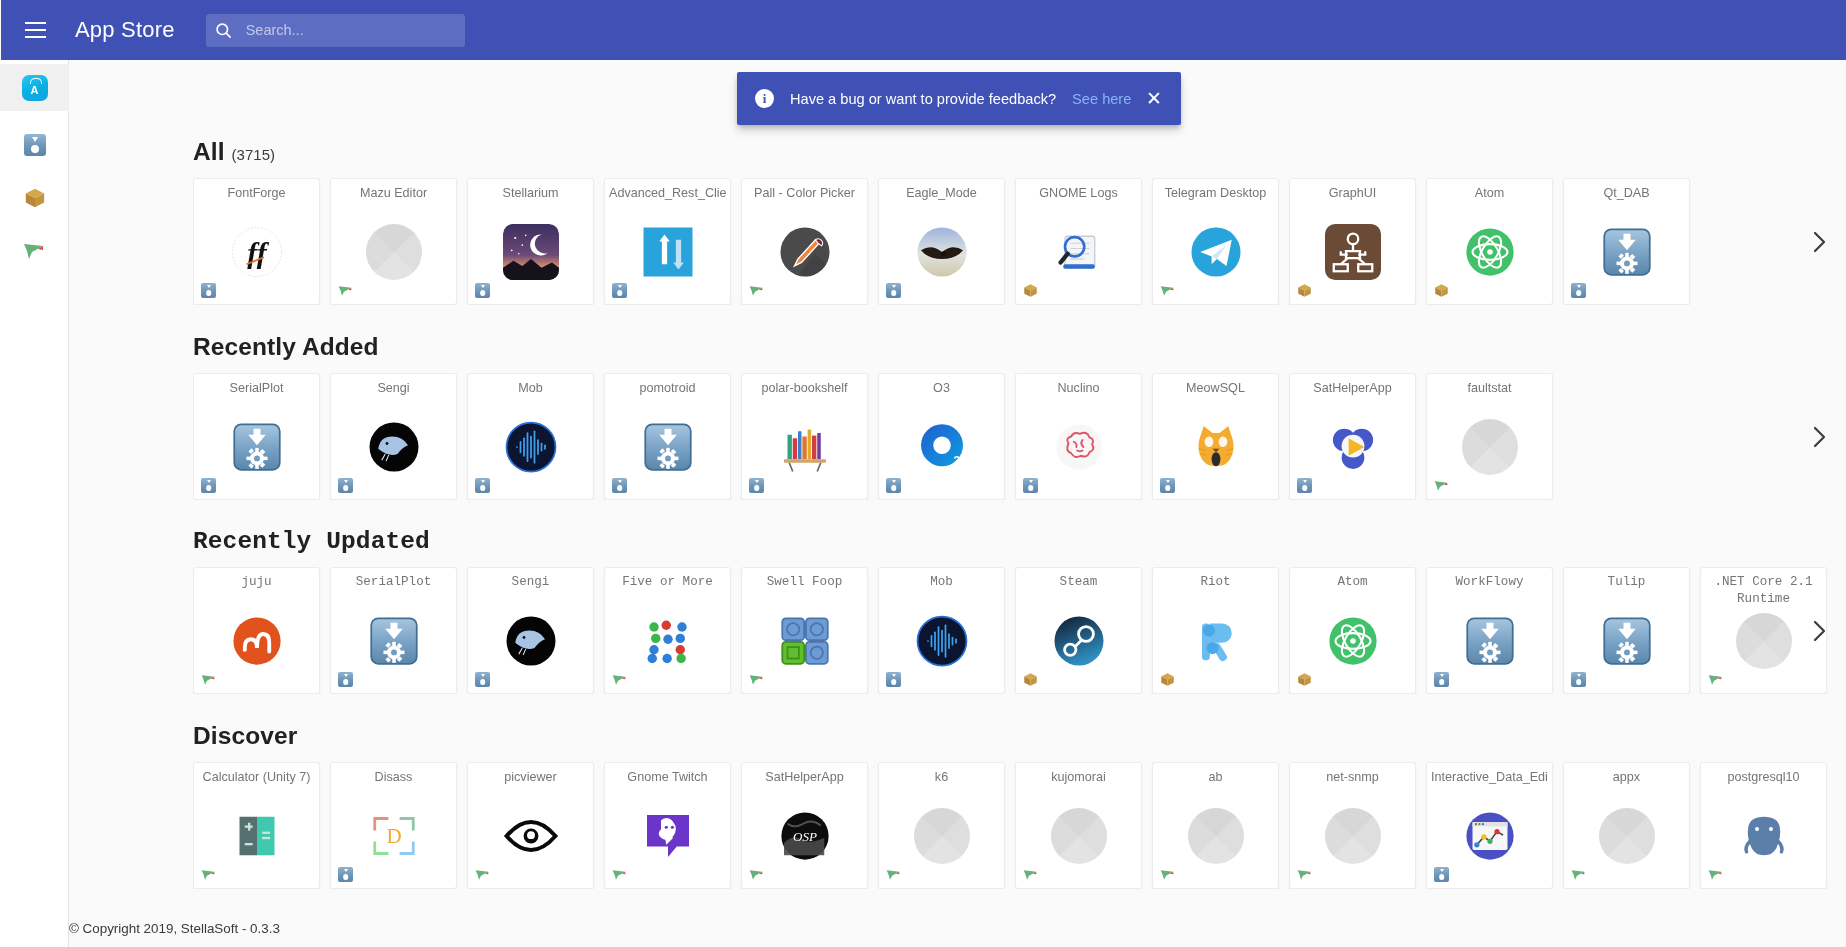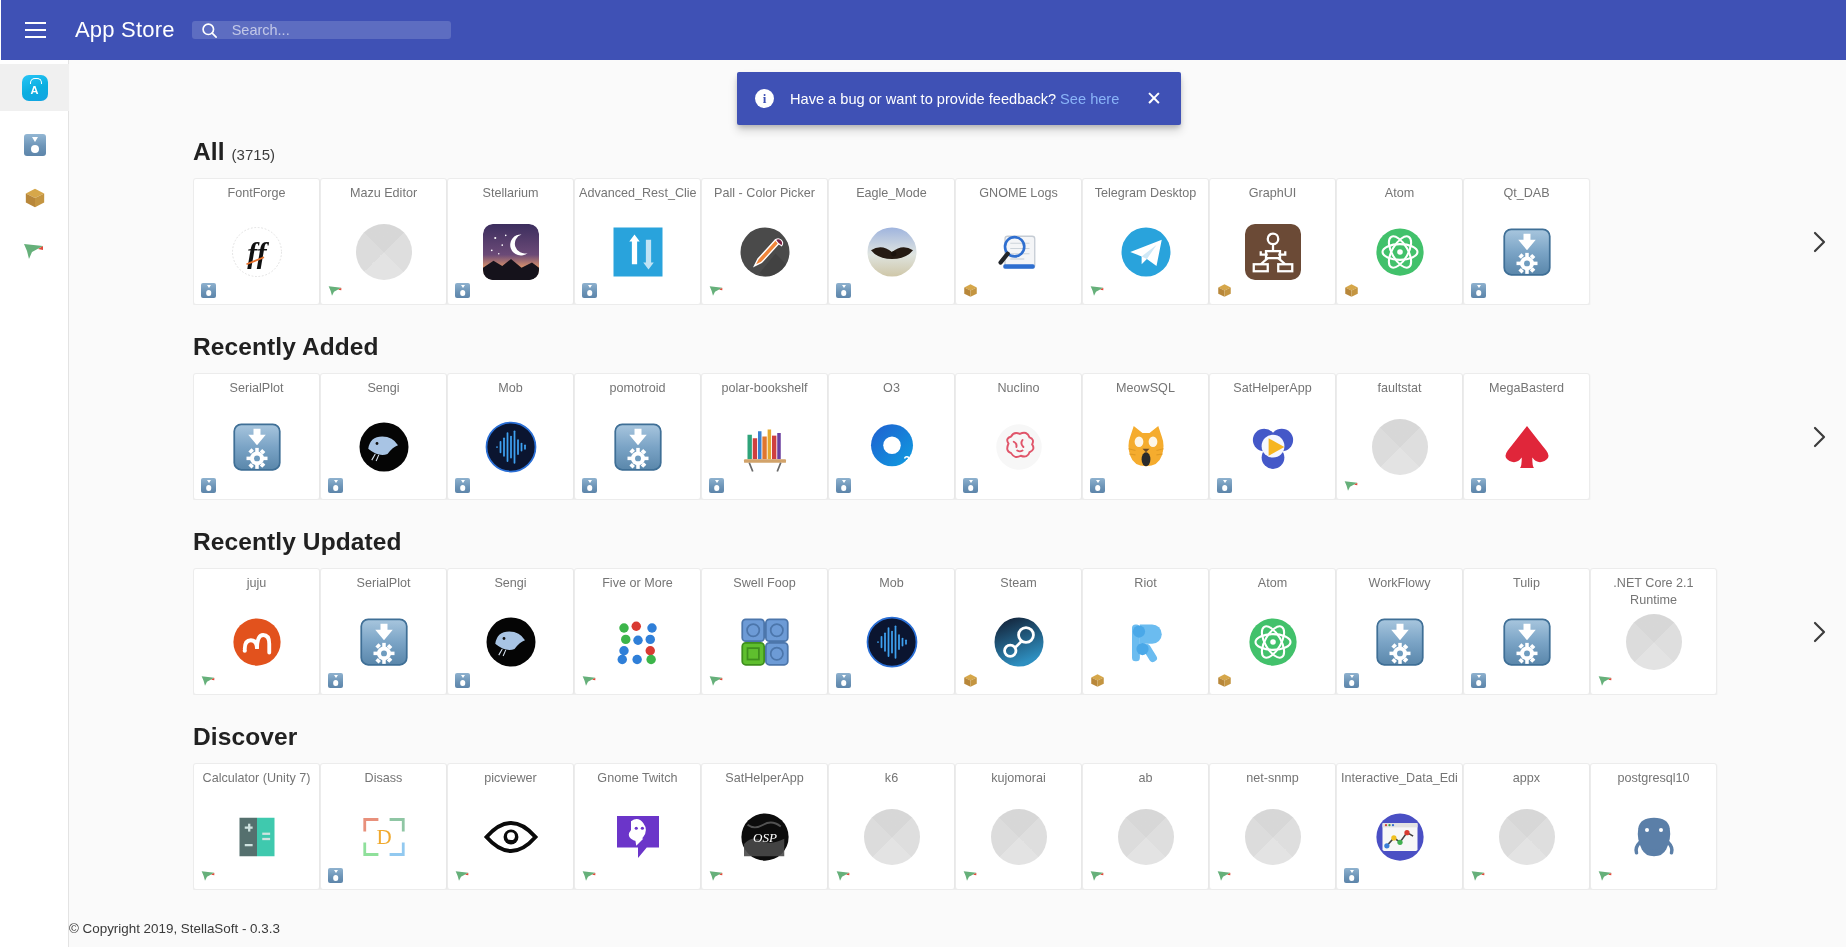--- a/index.html
+++ b/index.html
@@ -32,22 +32,22 @@
   }
   .app-title {
     color: #ffffff;
     font-size: 22px;
     font-weight: 400;
     letter-spacing: .2px;
     margin-left: 10px;
     white-space: nowrap;
   }
   .search-wrap {
-    margin-left: 17px;
-    width: 259px; height: 18px;
+    margin-left: 31px;
+    width: 259px; height: 33px;
     background: rgba(255,255,255,0.16);
     border-radius: 3px;
     display: flex; align-items: center;
     position: relative;
   }
   .search-ico {
     width: 36px; height: 33px;
     display: flex; align-items: center; justify-content: center;
     flex: 0 0 auto;
   }
@@ -152,21 +152,21 @@
     width: 19px; height: 19px; border-radius: 50%;
     background: #ffffff; color: #3f51b5;
     font-size: 13px; font-weight: 700;
     display: flex; align-items: center; justify-content: center;
     font-family: "Liberation Serif", serif;
     flex: 0 0 auto;
   }
   .notif-text {
     margin-left: 16px; font-size: 14.6px; white-space: nowrap;
   }
-  .notif-link { color: #8ab4f8; margin-left: 4px; cursor: pointer; text-decoration: none; }
+  .notif-link { color: #8ab4f8; margin-left: 16px; cursor: pointer; text-decoration: none; }
   .notif-close {
     margin-left: auto; width: 26px; height: 26px;
     display: flex; align-items: center; justify-content: center;
     cursor: pointer; font-size: 19px; line-height: 1; color: #ffffff;
     font-weight: 300;
   }
 
   .scroller { position: absolute; inset: 0; overflow: hidden; }
 
   .section { padding: 0 0 0 124px; position: relative; }
@@ -178,20 +178,21 @@
     font-size: 24.5px; font-weight: 700; color: #212121;
     letter-spacing: .1px;
   }
   .section-count {
     font-size: 15px; color: #3c3c3c; margin-left: 7px; font-weight: 400;
   }
 
   .row-wrap { position: relative; }
   .row {
     display: flex;
+    gap: 10px;
     overflow: hidden;
     width: 1645px;
   }
   .card {
     flex: 0 0 127px;
     width: 127px; height: 127px;
     background: #ffffff;
     border: 1px solid #ececec;
     border-radius: 3px;
     box-shadow: 0 1px 2px rgba(0,0,0,.07);
@@ -771,40 +772,29 @@
                 <div class="card-icon">
                   <span class="ph"></span>
                 </div>
                 <div class="card-badge">
                   <span class="badge-flat"><svg width="16" height="14" viewBox="0 0 24 20">
                       <path d="M1 3 L20 5 L9 11 L6 17 L4 10 Z" fill="#66b07a"></path>
                       <path d="M20 5 L15 8 L20 9 Z" fill="#e04a3a"></path>
                     </svg></span>
                 </div>
               </div>
-              <div class="card">
-                <div class="card-name">MegaBasterd</div>
-                <div class="card-icon">
-                  <svg class="ai" viewBox="0 0 64 64">
-                    <path d="M32 8 q14 18 22 28 q6 8 -2 12 q-8 4 -14 -4 q0 10 2 12 h-16 q2 -2 2 -12 q-6 8 -14 4 q-8 -4 -2 -12 q8 -10 22 -28z" fill="#e0263a"></path>
-                  </svg>
-                </div>
-                <div class="card-badge">
-                  <span class="badge-deb"></span>
-                </div>
-              </div>
             </div>
             <div class="arrow">
               <svg width="15" height="24" viewBox="0 0 15 24" fill="none" stroke="#3c3c3c" stroke-width="2.2" stroke-linecap="round" stroke-linejoin="round">
                 <polyline points="3,3 12,12 3,21"></polyline>
               </svg>
             </div>
           </div>
         </div>
-        <div class="section" style="margin-bottom: 28px;">
+        <div class="section" style="margin-bottom: 28px; font-family: Liberation Mono, monospace;">
           <div class="section-head">
             <span class="section-title">Recently Updated</span>
           </div>
           <div class="row-wrap">
             <div class="row">
               <div class="card">
                 <div class="card-name">juju</div>
                 <div class="card-icon">
                   <svg class="ai" viewBox="0 0 64 64">
                     <circle cx="32" cy="32" r="27" fill="#e2521d"></circle>

